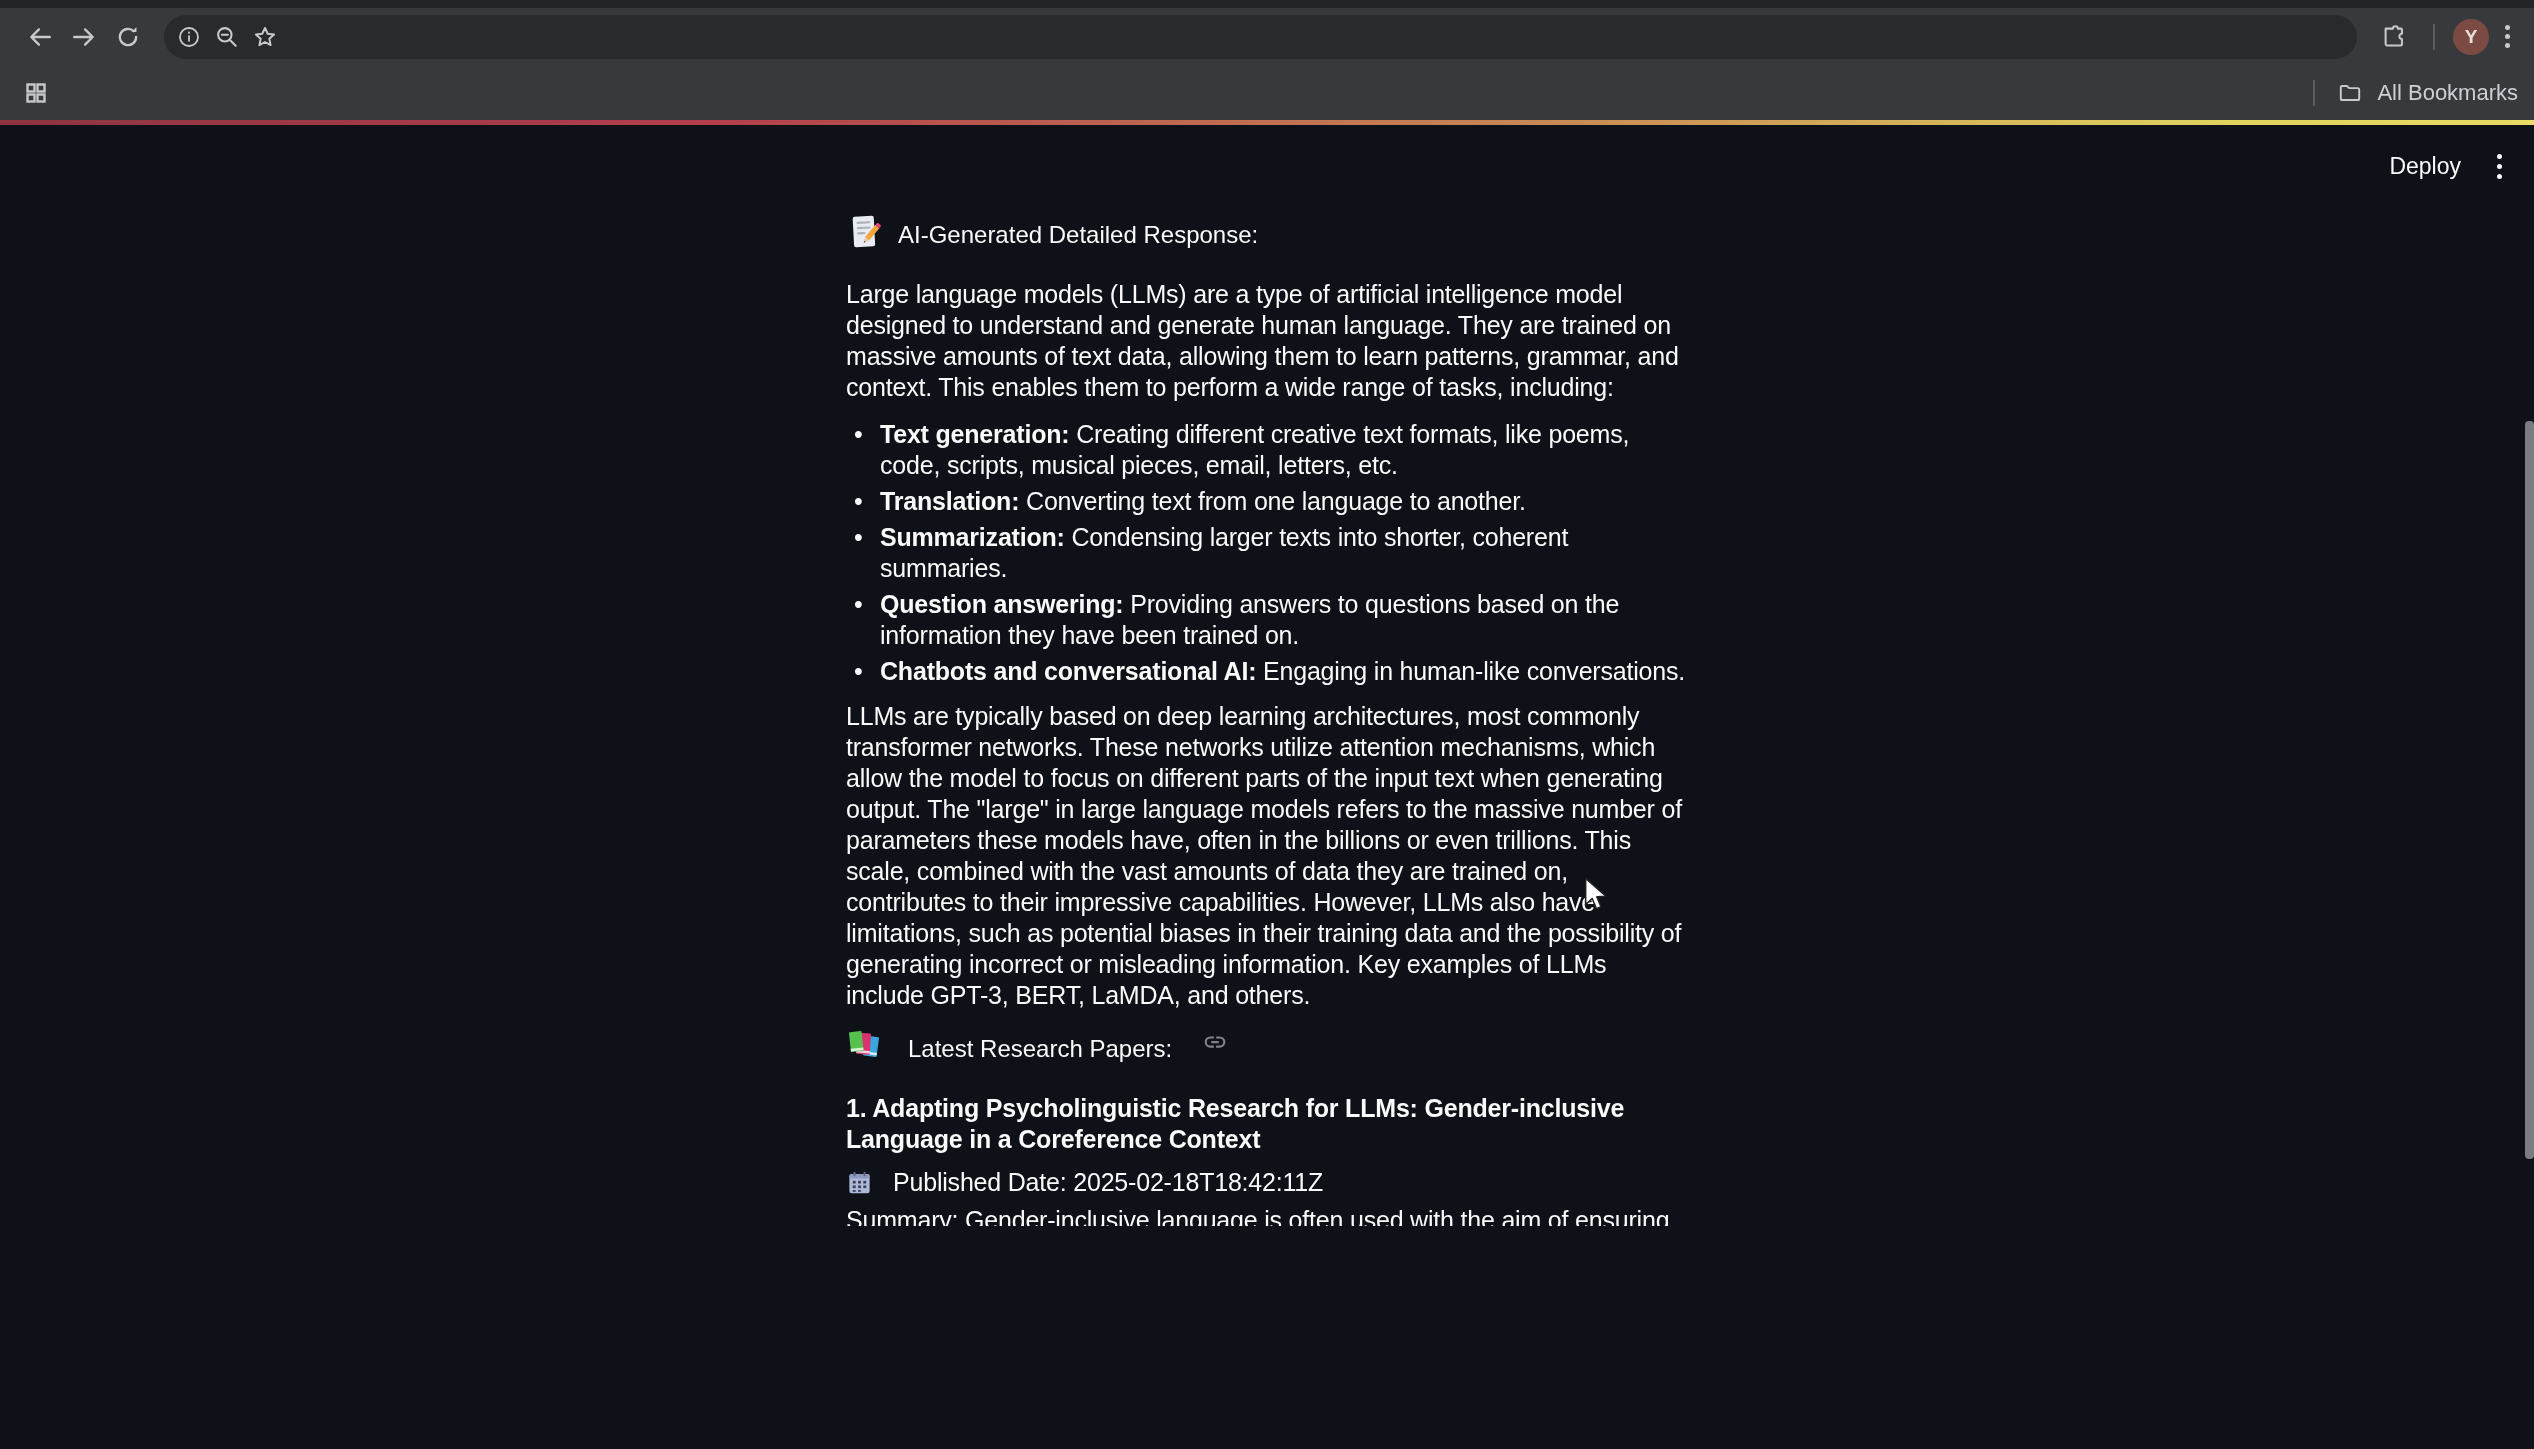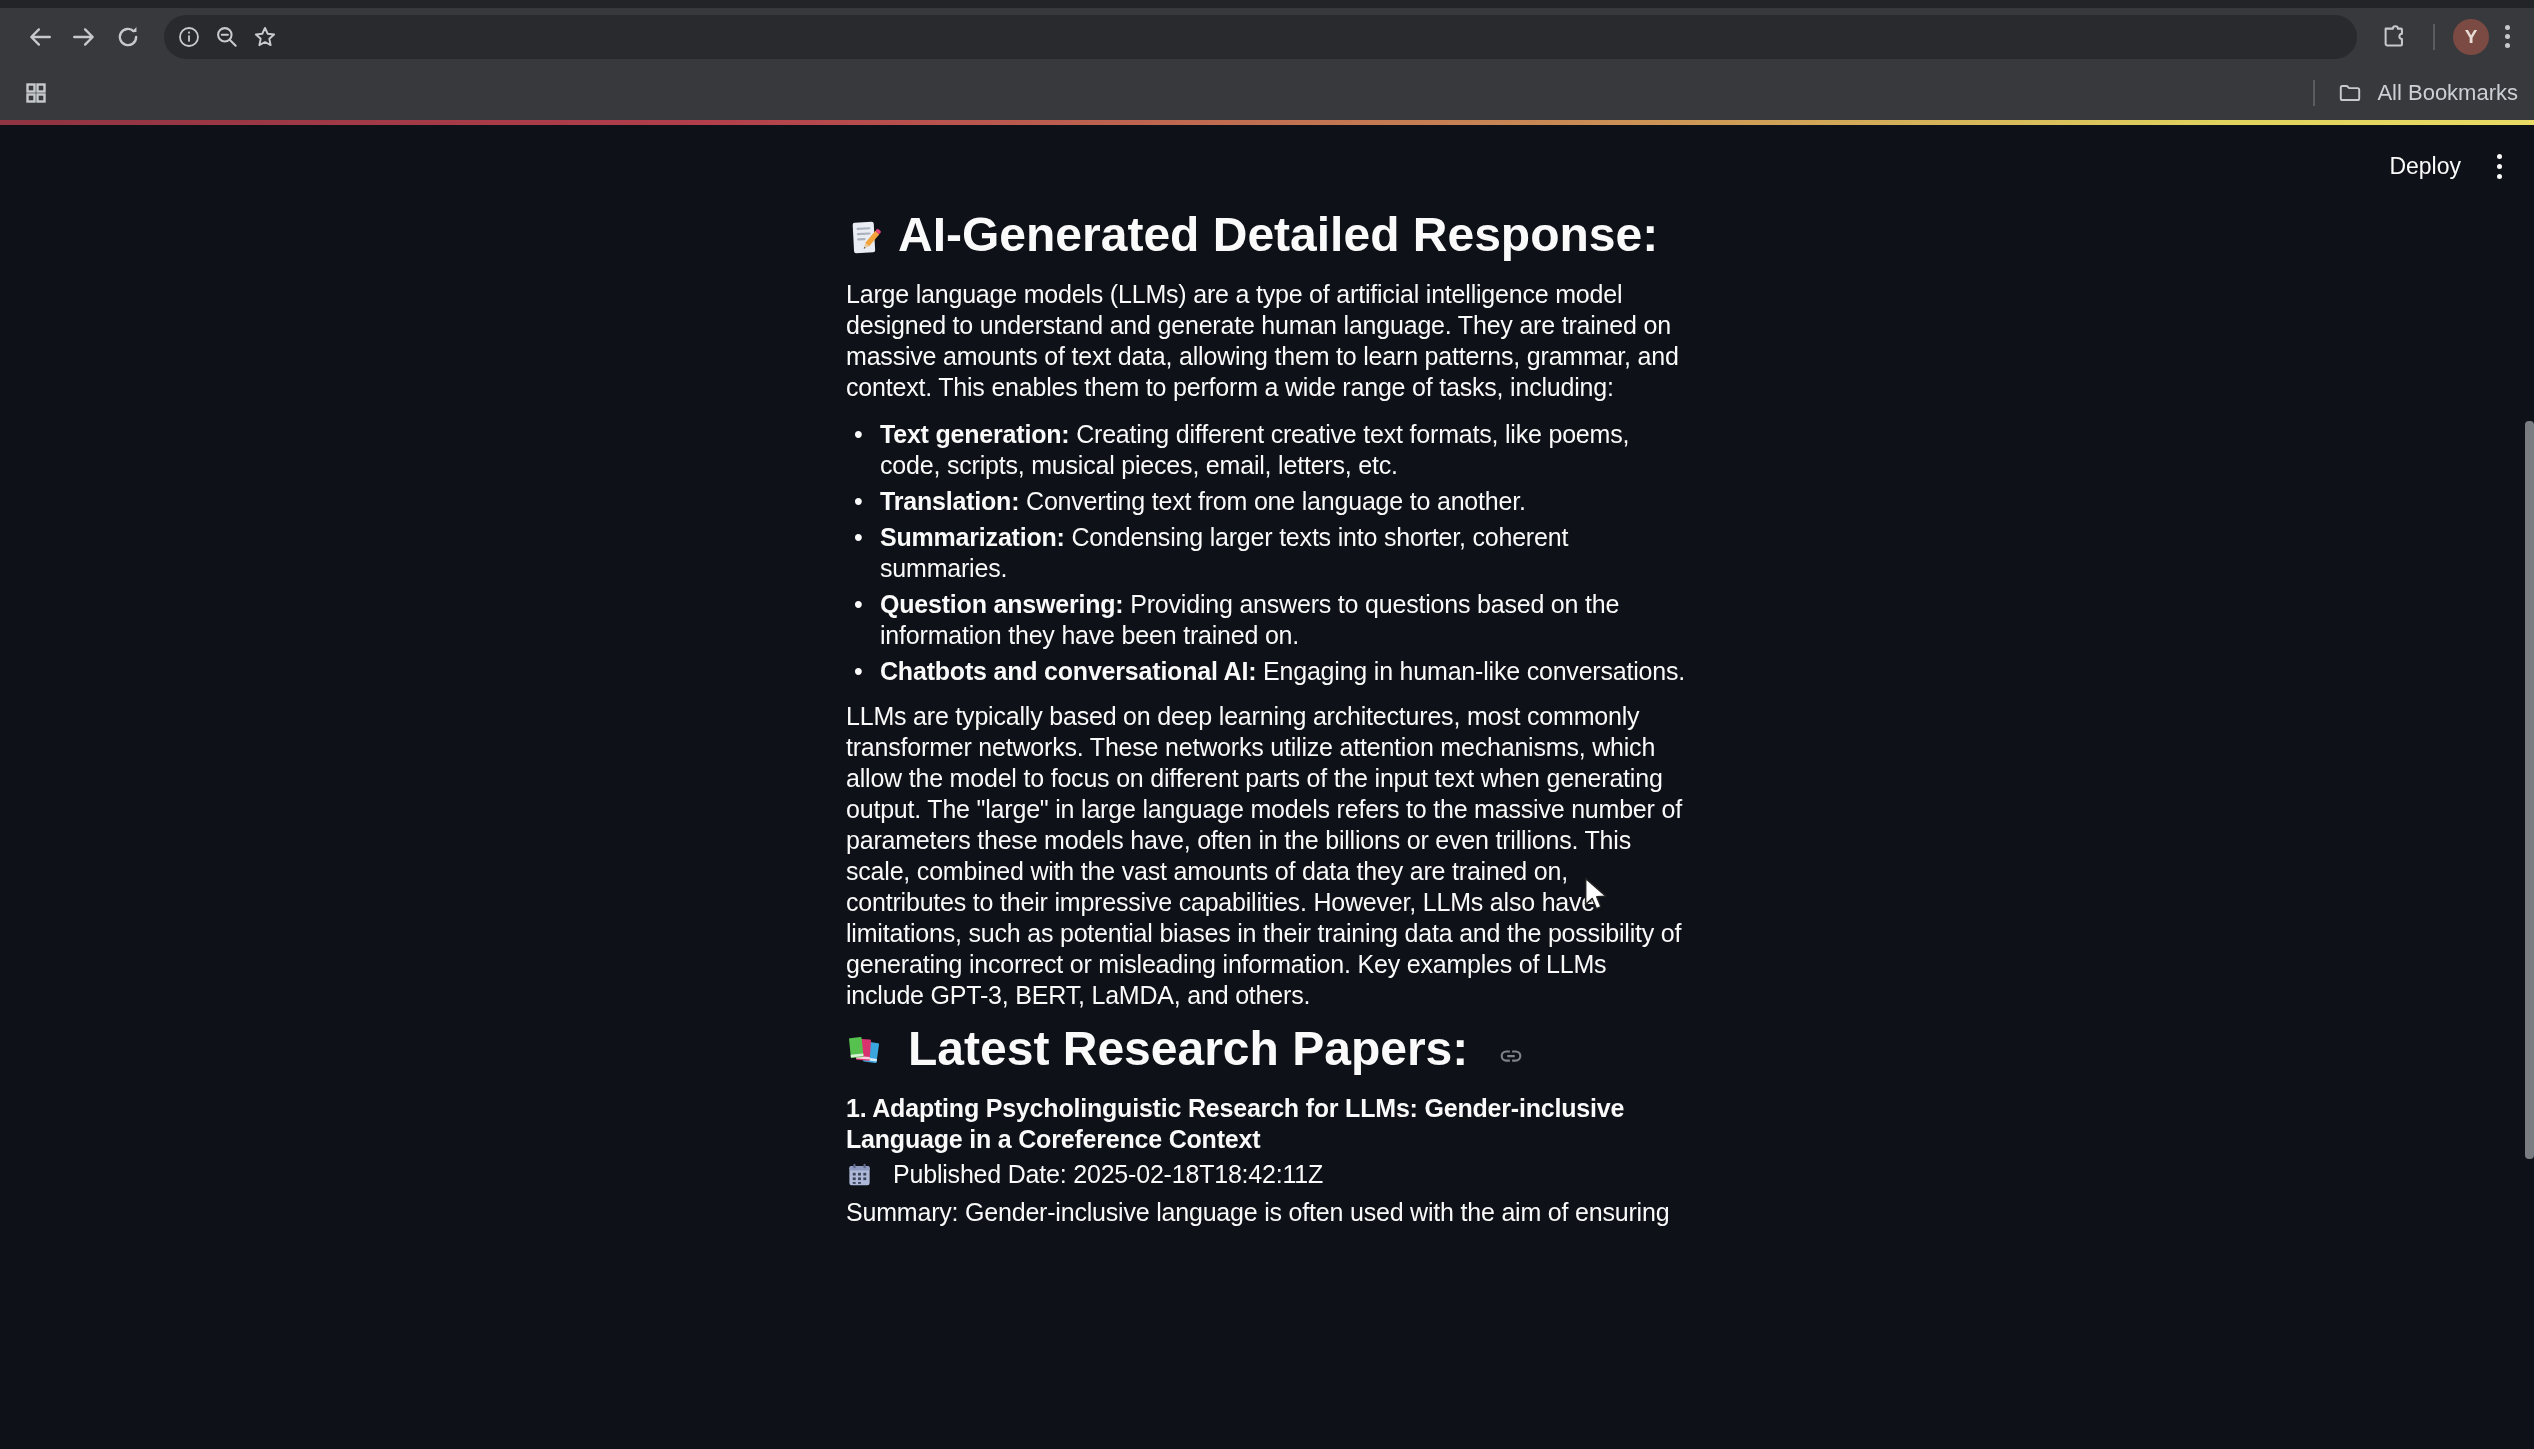--- a/index.html
+++ b/index.html
@@ -64,33 +64,33 @@
   }
   .deploy-btn { color:#fafafa; font-size:23px; cursor:pointer; }
   .kebab { display:flex; flex-direction:column; gap:5px; cursor:pointer; padding:6px; }
   .kebab i { width:5px; height:5px; border-radius:50%; background:#fafafa; display:block; }
 
   .content {
     width:842px; margin:0 auto; padding-top:87px;
     color:#fafafa; font-size:25px; line-height:31px; letter-spacing:-0.2px;
   }
   .h-block {
-    display:flex; align-items:flex-end; gap:14px;
-    font-size:48px; line-height:44px; font-weight:700; letter-spacing:0;
+    display:flex; align-items:flex-start; gap:14px;
+    font-size:24px; line-height:44px; font-weight:400; letter-spacing:0;
   }
   .h1-block { margin-bottom:22px; }
   .h2-block { margin-bottom:22px;gap:22px; }
   .content p { margin-bottom:16px; }
   .content ul { list-style:none; margin:0 0 14px 0; padding-left:34px; }
   .content li { position:relative; margin-bottom:5px; }
   .content li::before {
     content:"•"; position:absolute; left:-26px; top:0; font-size:25px; color:#fafafa;
   }
   .term { font-weight:700; }
-  .paper-title { font-weight:700; margin-bottom:4px; }
+  .paper-title { font-weight:700; margin-bottom:12px; }
   .paper-date { display:flex; align-items:center; gap:20px; margin-bottom:7px; }
   .paper-summary { margin-bottom:14px !important; }
   .link-row { margin-bottom:17px; }
   .paper-link { color:#5b9dd9; text-decoration:underline; cursor:pointer; }
   .anchor-icon { margin-left:6px; display:inline-flex; cursor:pointer; }
 
   .scrollbar-thumb {
     position:absolute; right:0; top:421px; width:9px; height:738px;
     background:#797c80; border-radius:4px;
   }

